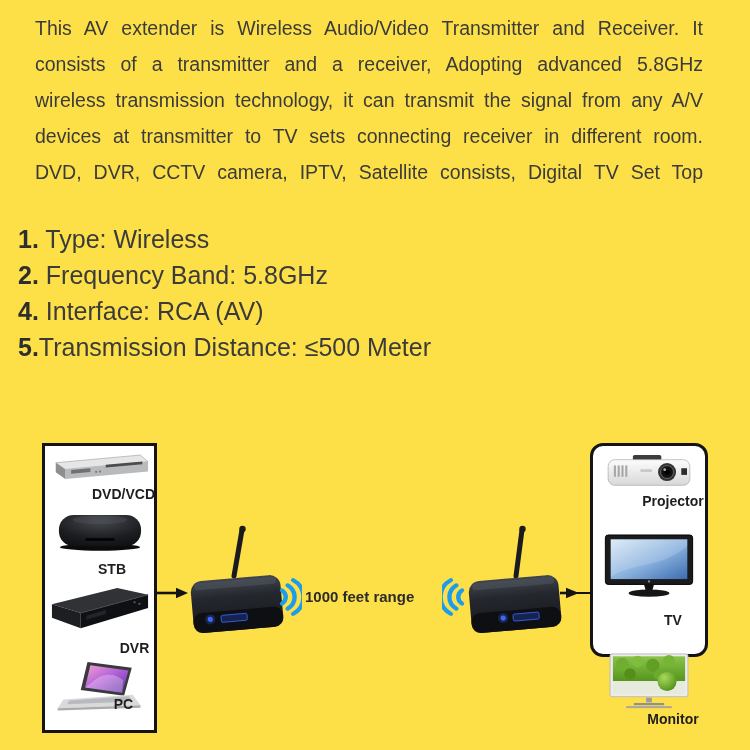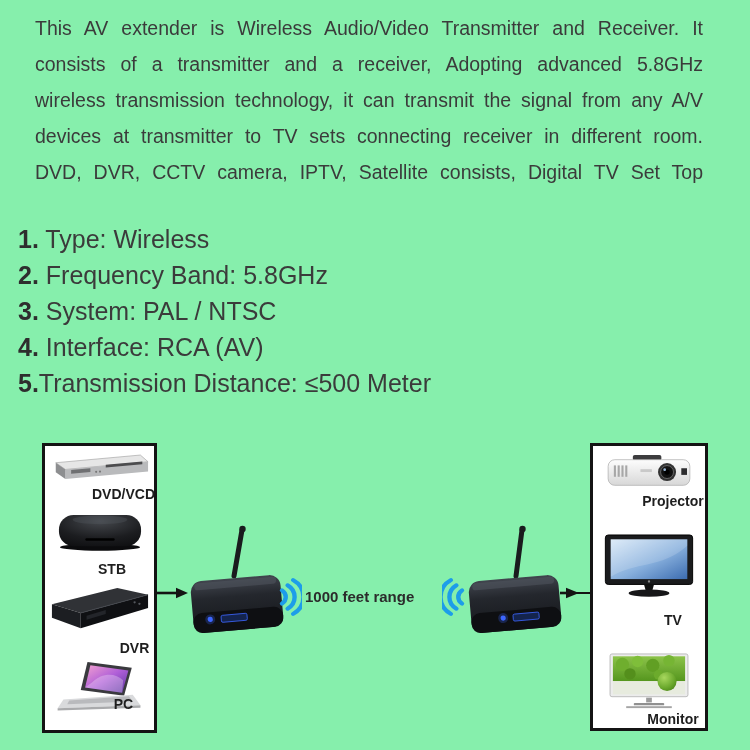--- a/index.html
+++ b/index.html
@@ -1,16 +1,16 @@
 <!DOCTYPE html>
 <html style="--wifi-blue: #1d9de9; --led-blue: #3d66ff; --text-main: #3b3b3b; --label-dark: #1e1e1e; --box-border: #141414;"><head>
 <meta charset="utf-8">
 <style>
   html,body{margin:0;padding:0;background:#fff;}
-  .page{position:relative;width:750px;height:750px;background:#86efac;overflow:hidden;
+  .page{position:relative;width:750px;height:750px;background:#fde047;overflow:hidden;
         font-family:"Liberation Sans",sans-serif;}
   
   .intro{position:absolute;left:35px;top:10px;width:668px;}
   .pline{text-align:justify;text-align-last:justify;font-size:19.5px;line-height:36px;
          color:var(--text-main,#3b3b3b);white-space:normal;}
   
   .specs{position:absolute;left:18px;top:221px;font-size:25px;line-height:36px;
          color:var(--text-main,#3b3b3b);}
   .spec-num{font-weight:700;color:#2e2e2e;}
   
@@ -31,21 +31,20 @@
     <div class="pline">This AV extender is Wireless Audio/Video Transmitter and Receiver. It</div>
     <div class="pline">consists of a transmitter and a receiver, Adopting advanced 5.8GHz</div>
     <div class="pline">wireless transmission technology, it can transmit the signal from any A/V</div>
     <div class="pline">devices at transmitter to TV sets connecting receiver in different room.</div>
     <div class="pline">DVD, DVR, CCTV camera, IPTV, Satellite consists, Digital TV Set Top</div>
   </div>
 
   <div class="specs">
     <div><span class="spec-num">1.</span><span> Type: Wireless</span></div>
     <div><span class="spec-num">2.</span><span> Frequency Band: 5.8GHz</span></div>
-    <div><span class="spec-num">3.</span><span> System: PAL / NTSC</span></div>
     <div><span class="spec-num">4.</span><span> Interface: RCA (AV)</span></div>
     <div><span class="spec-num">5.</span><span>Transmission Distance: ≤500 Meter</span></div>
   </div>
 
   <div>
 
     <div class="dev-box" style="left:42px;top:443px;width:115px;height:290px;">
       <svg class="abs" style="left:5px;top:6px;" width="100" height="33" viewBox="0 0 104 34">
         <polygon points="6,11 94,3 102,10 16,18" fill="#e6e6e6" stroke="#9a9a9a" stroke-width="0.6"></polygon>
         <polygon points="16,18 102,10 102,20 16,28" fill="#b9babc"></polygon>
@@ -163,21 +162,21 @@
         <rect x="52" y="96" width="26" height="7" rx="1.5" fill="#14244d" stroke="#3d66ff" stroke-width="0.8"></rect>
       </g>
     </svg>
 
     <svg class="abs" style="left:560px;top:587px;" width="31" height="12" viewBox="0 0 31 12">
       <line x1="0" y1="6" x2="30.5" y2="6" stroke="#141414" stroke-width="2"></line>
       <line x1="0" y1="6" x2="8" y2="6" stroke="#141414" stroke-width="2.6"></line>
       <polygon points="6,0.8 19,6 6,11.2" fill="#141414"></polygon>
     </svg>
 
-    <div class="dev-box" style="left:590px;top:443px;width:118px;height:288px;">
+    <div class="dev-box" style="left:590px;top:443px;width:118px;height:214px;border-radius:13px;">
       <svg class="abs" style="left:13px;top:8px;" width="86" height="38" viewBox="0 0 90 40">
         <defs>
             <linearGradient id="prj" x1="0" y1="0" x2="0" y2="1">
           <stop offset="0" stop-color="#fdfdfd"></stop>
               <stop offset="1" stop-color="#d7d7d7"></stop>
             </linearGradient>
           </defs>
         <rect x="28" y="1" width="30" height="6" rx="2" fill="#3c3c3e"></rect>
         <rect x="2" y="6" width="86" height="27" rx="7" fill="url(#prj)" stroke="#b0b0b0" stroke-width="0.8"></rect>
         <rect x="8" y="12" width="2.2" height="12" fill="#a7a7a7"></rect>

